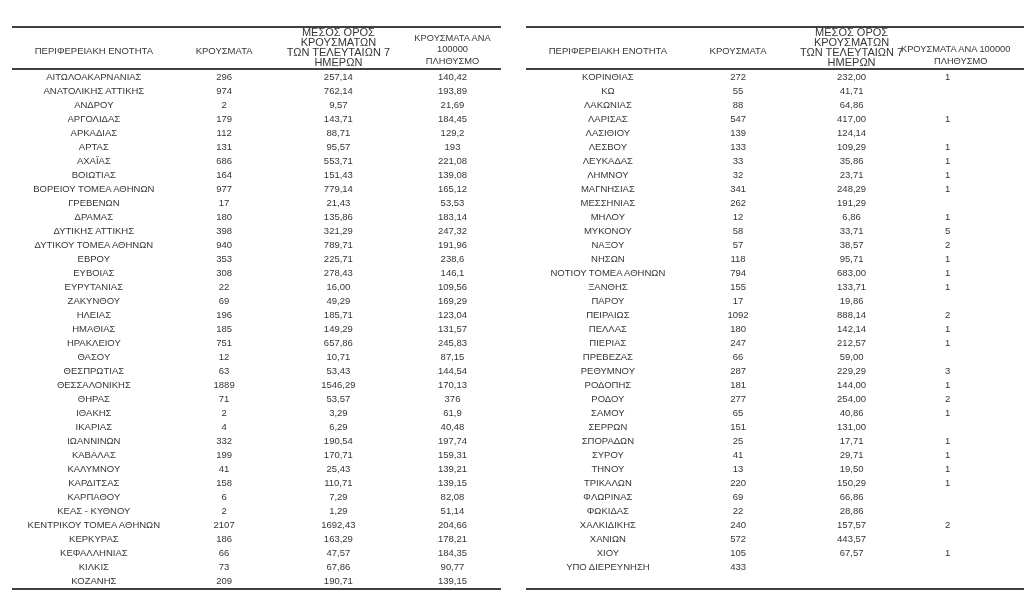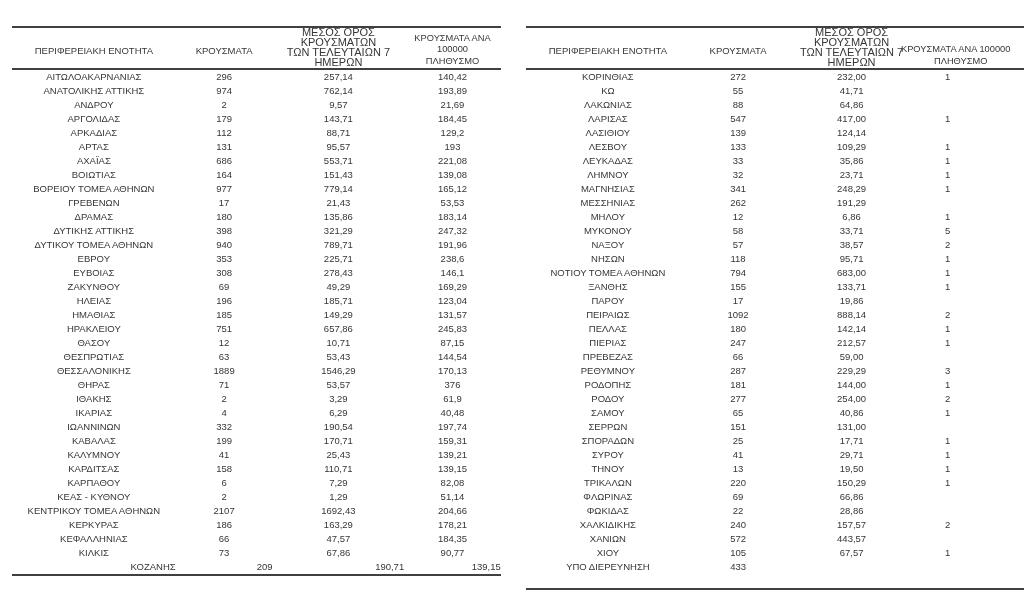--- a/index.html
+++ b/index.html
@@ -26,21 +26,21 @@
     margin-top: 20px;
   }
   .h-main  { font-size: 9.5px; line-height: 12px; padding-bottom: 11px; }
   .h-small { font-size: 11px; line-height: 9.5px; padding-bottom: 1px; }
   .h-mid   { font-size: 9.3px; line-height: 11px; padding-bottom: 1px; }
   tbody td {
     height: 14px; line-height: 14px;
     font-size: 9.5px; text-align: center;
     white-space: nowrap; overflow: visible;
   }
-  tbody tr:last-child td { border-bottom: 2px solid #404040; text-align: right; }
+  tbody tr:last-child td { border-bottom: 2px solid #404040; }
 
   
   .right-tbl td.per100k { text-align: left; padding-left: 28px; }
   .right-tbl th.per100k { text-align: left; }
   .right-tbl th.per100k .h-mid:first-child { margin-left: -16px; white-space: nowrap; }
   .right-tbl th.per100k .h-mid:last-child  { margin-left: 17px;  white-space: nowrap; }
 </style>
 </head>
 <body>
 
@@ -156,20 +156,26 @@
           <td>225,71</td>
           <td class="per100k">238,6</td>
         </tr>
         <tr>
           <td>ΕΥΒΟΙΑΣ</td>
           <td>308</td>
           <td>278,43</td>
           <td class="per100k">146,1</td>
         </tr>
         <tr>
+          <td>ΕΥΡΥΤΑΝΙΑΣ</td>
+          <td>22</td>
+          <td>16,00</td>
+          <td class="per100k">109,56</td>
+        </tr>
+        <tr>
           <td>ΖΑΚΥΝΘΟΥ</td>
           <td>69</td>
           <td>49,29</td>
           <td class="per100k">169,29</td>
         </tr>
         <tr>
           <td>ΗΛΕΙΑΣ</td>
           <td>196</td>
           <td>185,71</td>
           <td class="per100k">123,04</td>

